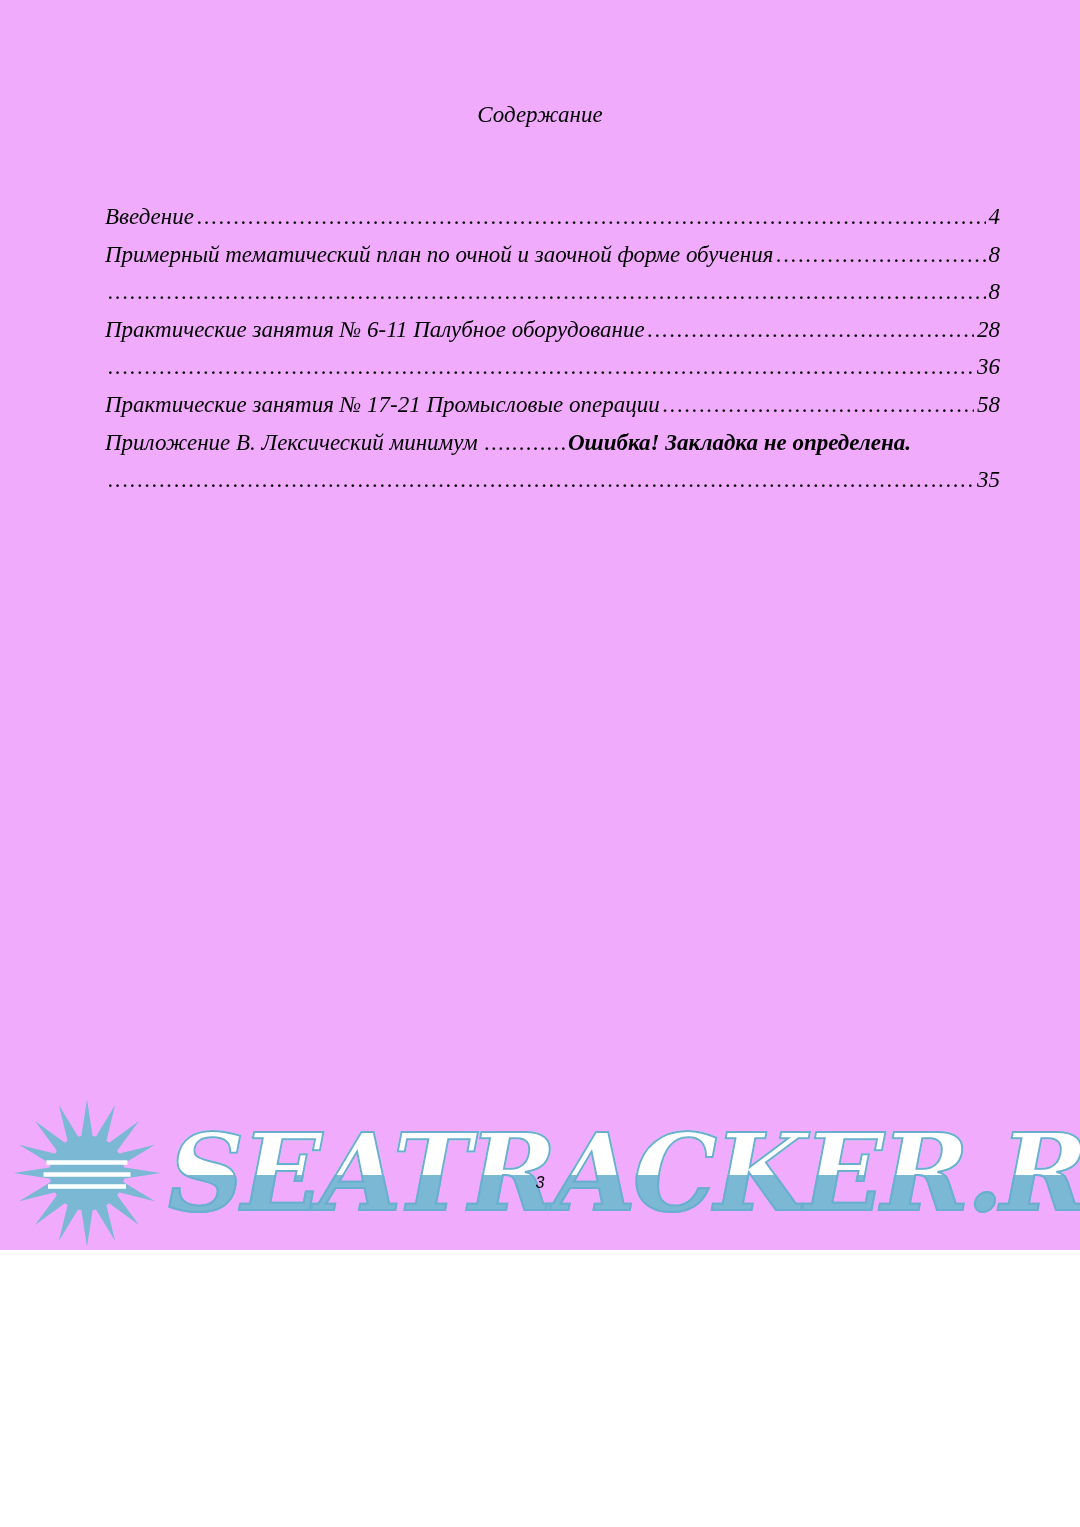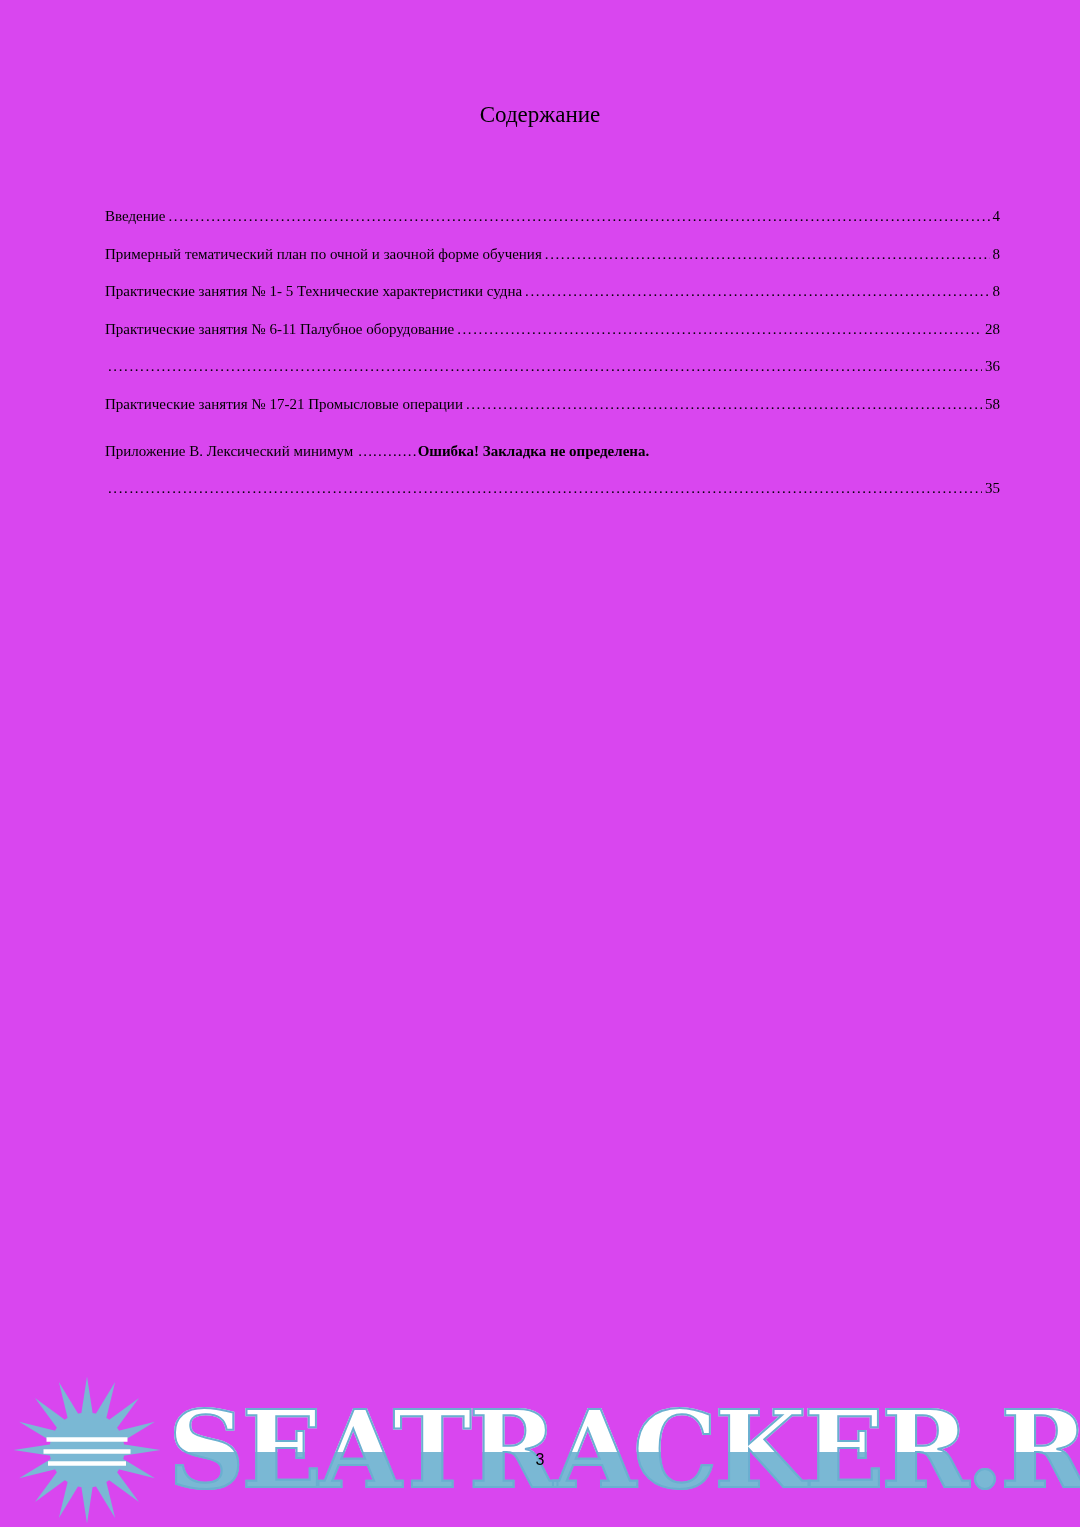--- a/index.html
+++ b/index.html
@@ -3,37 +3,38 @@
 <meta charset="utf-8">
 <style>
   html, body {
     margin: 0;
     padding: 0;
     background: #ffffff;
   }
   .page {
     position: relative;
     width: 1080px;
-    height: 1527px;
+    height: 1250px;
     margin: 0 auto;
-    background: #d946ef;
+    background: #f0abfc;
     font-family: "Liberation Serif", serif;
     color: #000000;
     overflow: hidden;
+    font-style: italic;
   }
   .doc-title {
     margin: 0;
     padding-top: 102px;
     text-align: center;
     font-size: 23px;
     font-weight: normal;
   }
   .toc {
     margin: 70px 80px 0 105px;
-    font-size: 15px;
+    font-size: 23px;
   }
   .toc-row {
     display: flex;
     align-items: baseline;
     line-height: 37.6px;
   }
   .toc-label {
     white-space: nowrap;
   }
   .toc-line-plain {
@@ -49,21 +50,20 @@
   .dots::after {
     content: ".....................................................................................................................................................................";
     letter-spacing: 1.6px;
   }
   .toc-page {
     white-space: nowrap;
   }
   .toc-row-error {
     line-height: 37.6px;
     white-space: nowrap;
-    margin-top: 9px;
   }
   .toc-error {
     font-weight: bold;
   }
   .toc-leader-literal {
     letter-spacing: 1.2px;
   }
   .page-number {
     position: absolute;
     left: 0;
@@ -126,21 +126,20 @@
       <span class="toc-page">4</span>
     </div>
 
     <div class="toc-row">
       <span class="toc-label">Примерный тематический план по очной и заочной форме обучения</span>
       <span class="dots"></span>
       <span class="toc-page">8</span>
     </div>
 
     <div class="toc-row">
-      <span class="toc-label">Практические занятия № 1- 5  Технические характеристики судна</span>
       <span class="dots"></span>
       <span class="toc-page">8</span>
     </div>
 
     <div class="toc-row">
       <span class="toc-label">Практические занятия № 6-11 Палубное оборудование</span>
       <span class="dots"></span>
       <span class="toc-page">28</span>
     </div>
 

